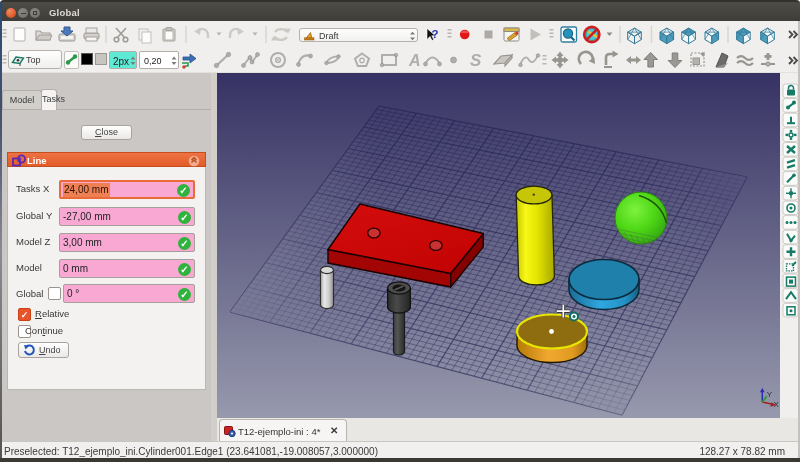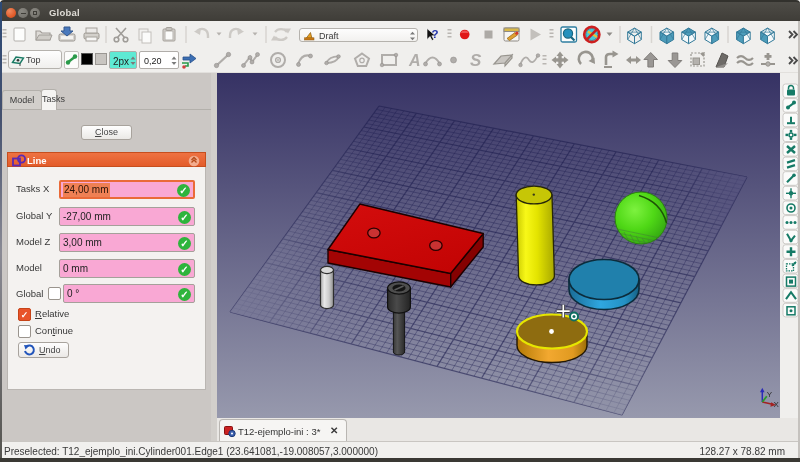--- a/index.html
+++ b/index.html
@@ -286,21 +286,21 @@
  <div class="flabel" style="top:163px">Model Z</div>
  <div class="finput" style="top:160px">3,00 mm<span class="greencheck">✓</span></div>
  <div class="flabel" style="top:189px">Model</div>
  <div class="finput" style="top:186px">0 mm<span class="greencheck">✓</span></div>
  <div class="flabel" style="top:215px">Global</div>
  <div class="cbox" style="left:48px;top:214px"></div>
  <div class="finput" style="top:211px;left:63px;width:132px">0 °<span class="greencheck">✓</span></div>
  <div style="position:absolute;left:18px;top:235px;width:13px;height:13px;background:#e8532a;border:1px solid #c64317;border-radius:2px;color:#fff;font-size:9px;font-weight:bold;text-align:center;line-height:12px">✓</div>
  <div class="flabel" style="left:35px;top:235px"><u>R</u>elative</div>
  <div class="cbox" style="left:18px;top:252px"></div>
- <div class="flabel" style="left:35px;top:252px">Con<u>t</u>inue</div>
+ <div class="flabel" style="left:25px;top:252px">Con<u>t</u>inue</div>
  <div style="position:absolute;left:18px;top:269px;width:51px;height:16px;background:linear-gradient(#fefefe,#ebe9e6);border:1px solid #a8a39d;border-radius:3px;font-size:9px;color:#444">
    <svg width="13" height="13" style="position:absolute;left:4px;top:1px">
         <path d="M3.5 2.5 A4.5 4.5 0 1 1 2 7" fill="none" stroke="#2255bb" stroke-width="2"></path>
         <polygon points="1,1 6.5,1.5 2.5,5.5" fill="#2255bb"></polygon>
       </svg>
    <span style="position:absolute;left:20px;top:2px"><u>U</u>ndo</span>
  </div>
 </div>
 
 <div class="abs" style="left:211px;top:73px;width:6px;height:368px;background:#d2cfcb"></div>
@@ -556,21 +556,21 @@
     </g>
   </svg>
 
 <div class="abs" id="tabbar">
  <div id="doctab">
   <svg width="12" height="13" style="position:absolute;left:4px;top:5px">
         <rect x="0.5" y="1.5" width="8" height="8" rx="1" fill="#cc2222" stroke="#881111"></rect>
         <circle cx="8" cy="8.5" r="3.2" fill="#3a5fae" stroke="#1e3a77"></circle>
         <circle cx="8" cy="8.5" r="1" fill="#fff"></circle>
       </svg>
-  <span style="position:absolute;left:18px;top:6px">T12-ejemplo-ini : 3*</span>
+  <span style="position:absolute;left:18px;top:6px">T12-ejemplo-ini : 4*</span>
   <span style="position:absolute;left:110px;top:5px;font-weight:bold;color:#3a3a3a;font-size:10px">✕</span>
  </div>
 </div>
 <div class="abs" id="statusbar">
  <span style="position:absolute;left:4px;top:4px">Preselected: T12_ejemplo_ini.Cylinder001.Edge1 (23.641081,-19.008057,3.000000)</span>
  <span style="position:absolute;right:15px;top:4px">128.27 x 78.82 mm</span>
 </div>
 <div class="abs" id="bottomstrip"></div>
 <div class="abs leftedge"></div>
 <div class="abs rightedge"></div>

